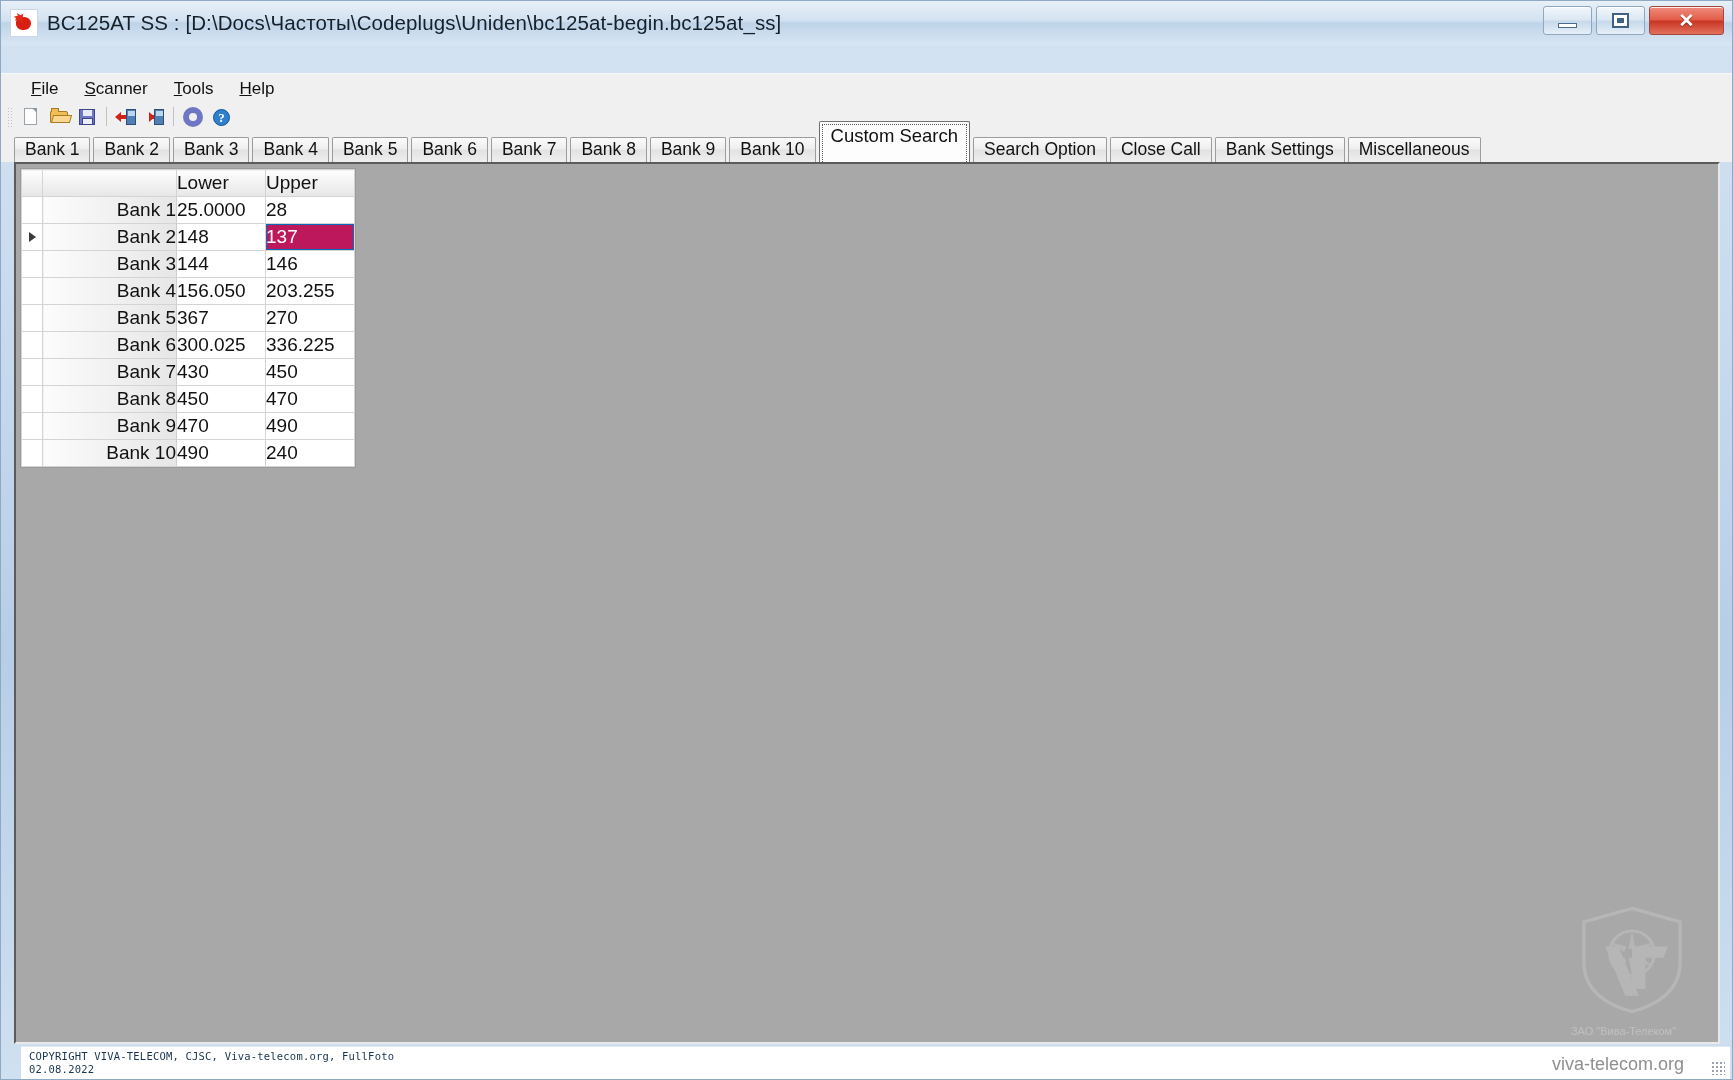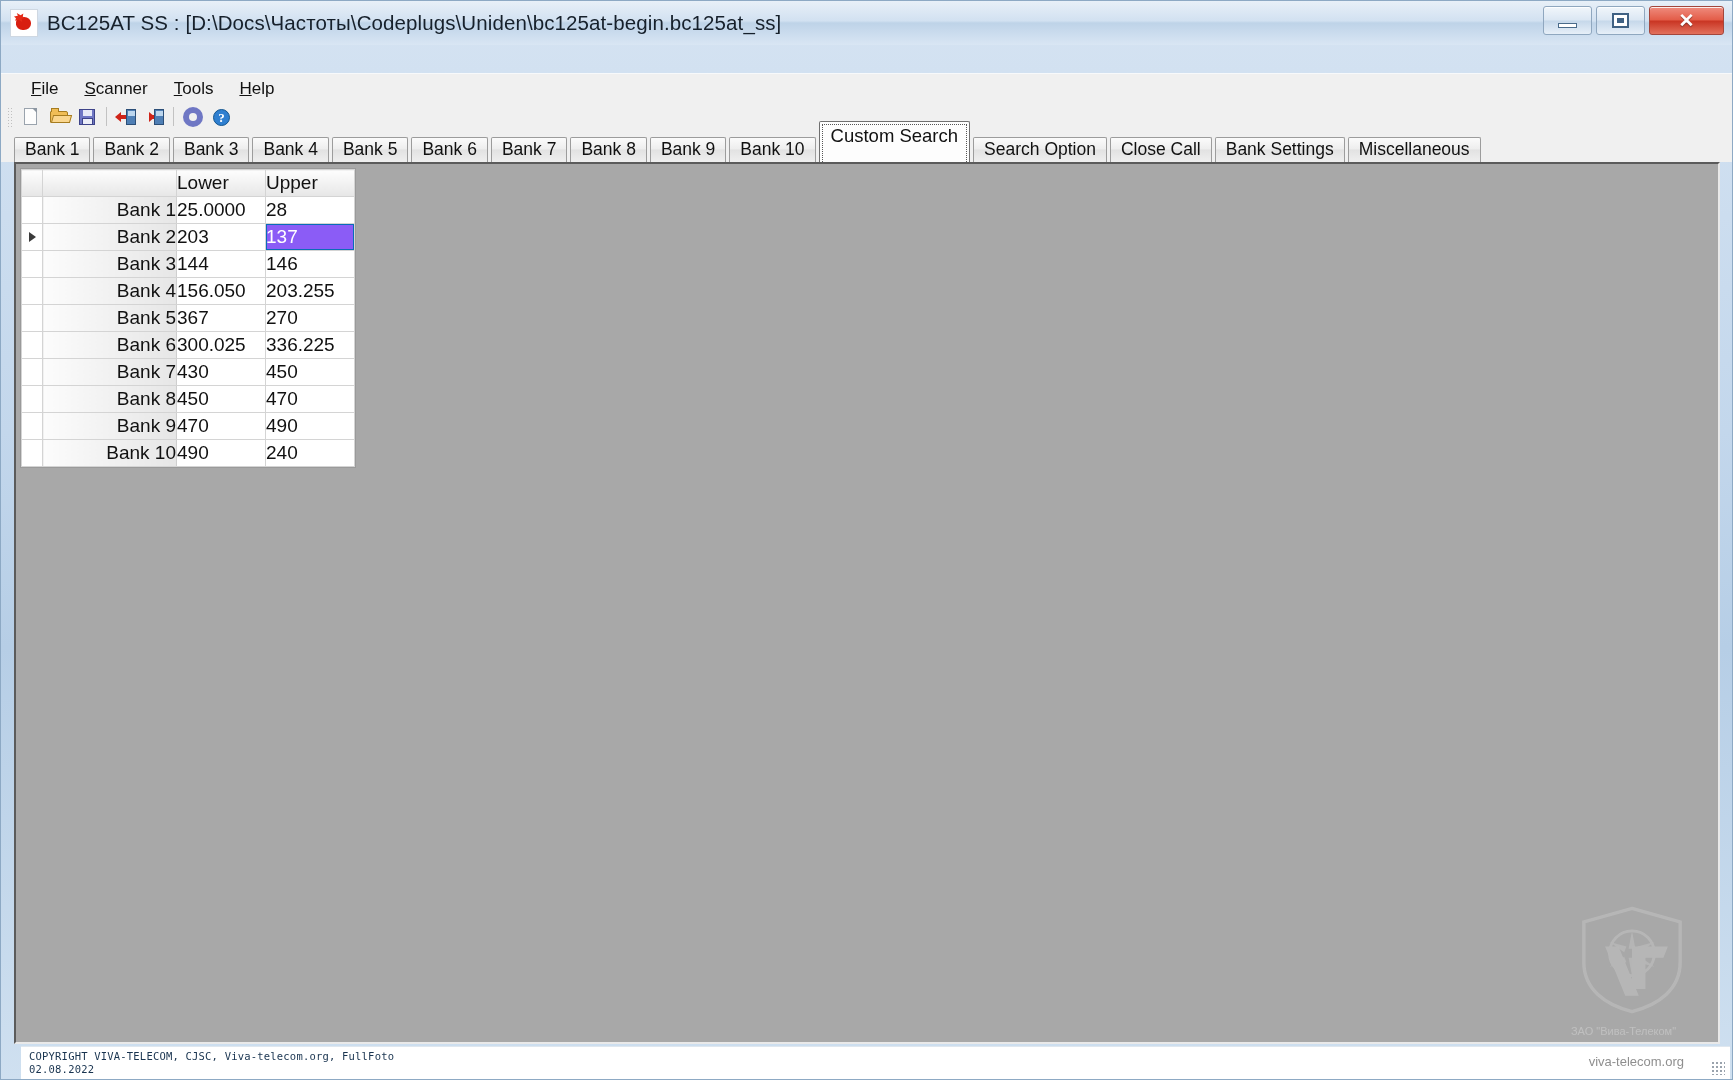--- a/index.html
+++ b/index.html
@@ -272,21 +272,21 @@
     border-right: 1px solid #cfcfcf !important;
   }
   .cell {
     width: 88px;
     padding-left: 7px;
     text-align: left;
     background: #ffffff;
     font-size: 19px;
   }
   .cell.selected {
-    background: #8b5cf6;
+    background: #be185d;
     color: #ffffff;
     box-shadow: inset 0 0 0 1px #0a6cb8;
   }
   .ind-arrow {
     display: block;
     width: 0; height: 0;
     margin-left: 7px;
     border-style: solid;
     border-width: 5px 0 5px 7px;
     border-color: transparent transparent transparent #3a3a3a;
@@ -327,21 +327,21 @@
     left: 8px; top: 3px;
     font-family: "DejaVu Sans Mono", monospace;
     font-size: 10.5px;
     color: #18334f;
     line-height: 12.5px;
     letter-spacing: .2px;
   }
   #wm-url {
     position: absolute;
     right: 46px; top: 7px;
-    font-size: 13px;
+    font-size: 18px;
     color: #8f8f8f;
   }
   #resize-grip {
     position: absolute;
     right: 5px; bottom: 4px;
     width: 14px; height: 14px;
     background-image: radial-gradient(#9aa3ad 42%, transparent 44%);
     background-size: 4px 4px;
   }
 </style>
@@ -449,21 +449,21 @@
           <td class="rowhdr">Bank 1</td>
           <td class="cell">25.0000</td>
           <td class="cell">28</td>
         </tr>
 
         <tr>
           <td class="col-ind">
             <span class="ind-arrow"></span>
           </td>
           <td class="rowhdr">Bank 2</td>
-          <td class="cell">203</td>
+          <td class="cell">148</td>
           <td class="cell selected">137</td>
         </tr>
 
         <tr>
           <td class="col-ind"></td>
           <td class="rowhdr">Bank 3</td>
           <td class="cell">144</td>
           <td class="cell">146</td>
         </tr>
 

